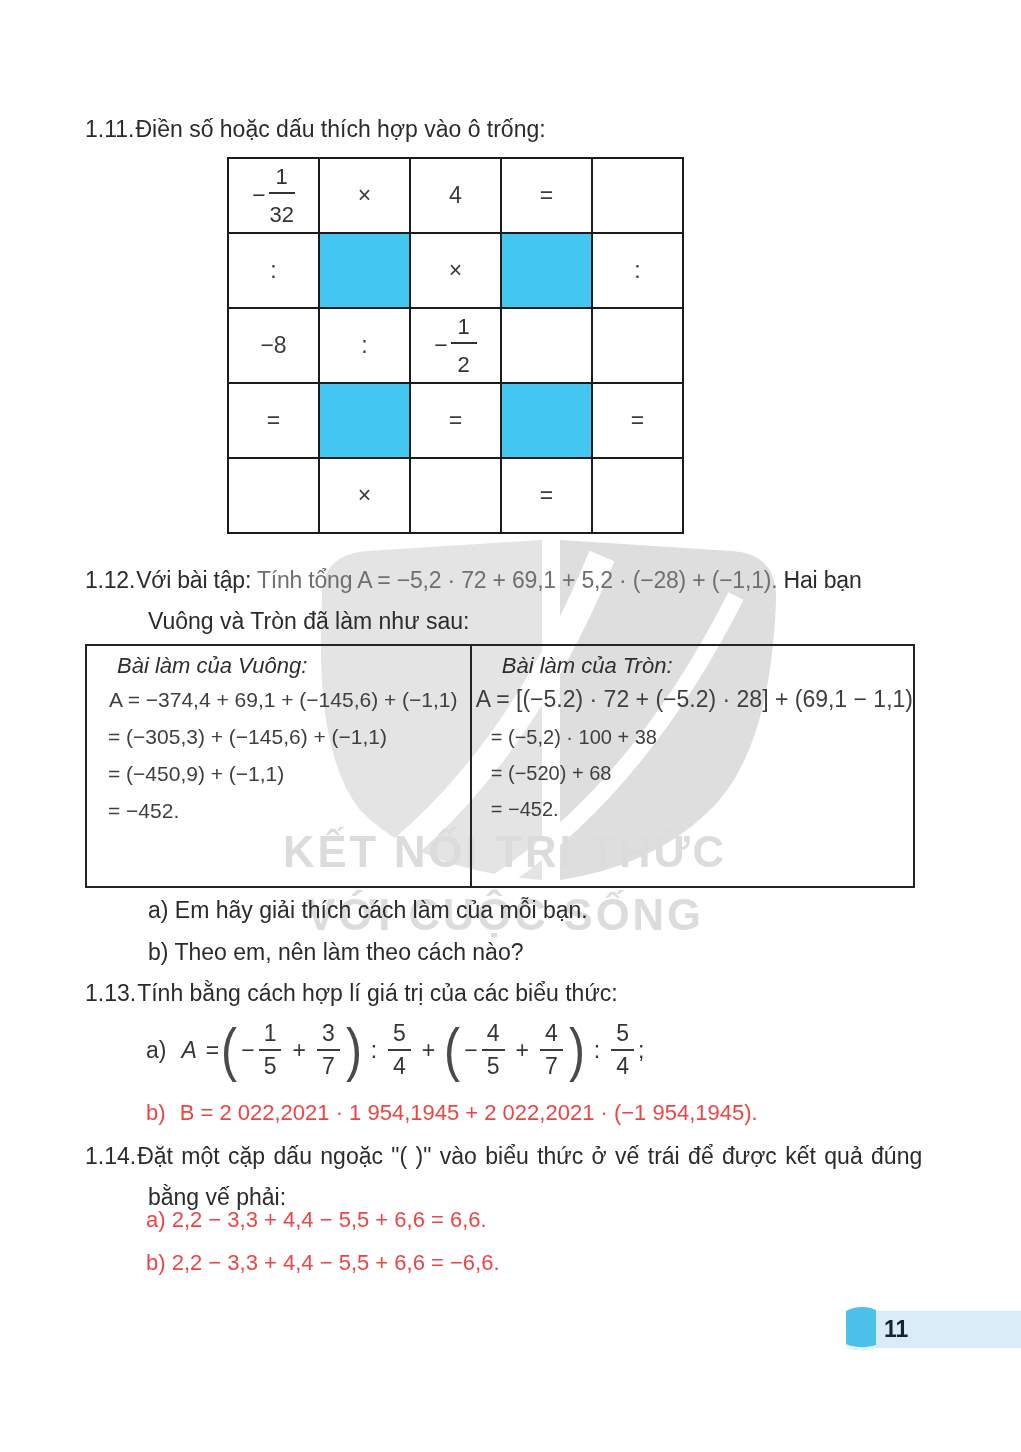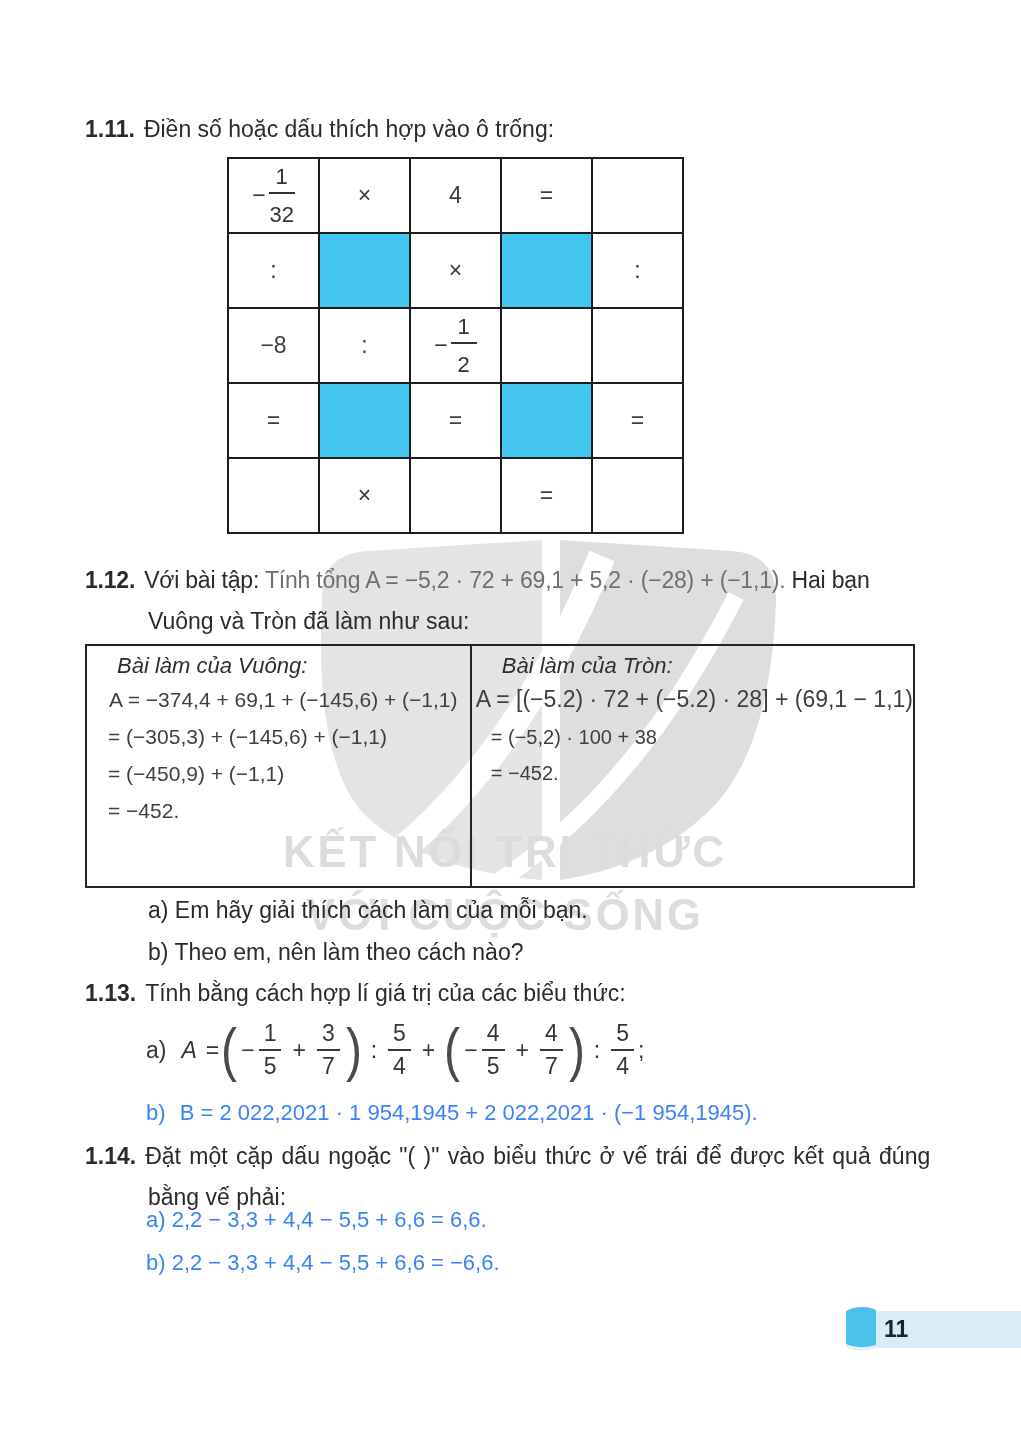--- a/index.html
+++ b/index.html
@@ -11,21 +11,21 @@
   
   #wm{position:absolute;z-index:0;left:0;top:0;width:100%;height:100%;}
   #wm-leaf{position:absolute;left:300px;top:538px;width:495px;height:345px;}
   #wm-text{
     position:absolute;left:265px;top:820px;width:480px;text-align:center;
     font-weight:bold;color:#dcdcdc;font-size:45px;letter-spacing:3px;line-height:63px;
     transform:scaleX(.97);white-space:nowrap;
   }
   
   .heading{font-size:23px;white-space:nowrap;color:#2b2b2b;}
-  .hlabel{font-weight:bold;margin-right:9px;}
+  .hlabel{font-weight:normal;margin-right:1px;}
   .gray-formula{color:#6f6f6f;}
   
   table.grid{position:absolute;left:227px;top:157px;border-collapse:collapse;z-index:1;}
   table.grid td{
     border:2px solid #1c1c1c;width:89px;height:73px;padding:0;
     text-align:center;vertical-align:middle;font-size:23px;color:#3d3d3d;
   }
   td.blue{background:#43c6f0;}
   .fwrap{display:inline-flex;align-items:center;gap:3px;color:#333;}
   .fstack{display:inline-block;vertical-align:middle;}
@@ -45,21 +45,21 @@
   .col-right .mline.l1{margin:7px 0 0 4px;font-size:23px;}
   .col-right .mline.ln{margin:13px 0 0 19px;font-size:20px;}
   
   .expr-a{height:76px;display:flex;align-items:center;color:#363636;font-size:23px;}
   .bigparen{font-size:60px;font-weight:100;line-height:.9;transform:scaleX(.8);color:#4a4a4a;}
   .bfrac{display:inline-block;text-align:center;margin:0 4px;font-size:23px;}
   .bfrac .n{display:block;padding:0 5px 4px;border-bottom:2px solid #3a3a3a;line-height:1;}
   .bfrac .d{display:block;padding-top:4px;line-height:1;}
   .op{margin:0 7px;}
   .mvar{font-style:italic;margin:0 9px 0 15px;}
-  .eqline{font-size:22px;color:#3b82f6;white-space:nowrap;}
+  .eqline{font-size:22px;color:#ef4444;white-space:nowrap;}
   
   .page-bar{position:absolute;left:864px;top:1311px;width:157px;height:37px;background:#d9ecf8;z-index:1;}
   .page-book{position:absolute;left:843px;top:1304px;z-index:2;}
   .page-num{position:absolute;left:884px;top:1316px;font-size:23px;font-weight:bold;color:#16242f;z-index:3;}
 </style>
 </head>
 <body>
 
 <div id="wm">
   <div id="wm-leaf">
@@ -148,20 +148,21 @@
     <div class="colheader">Bài làm của Vuông:</div>
     <div class="mline l1">A = −374,4 + 69,1 + (−145,6) + (−1,1)</div>
     <div class="mline ln">= (−305,3) + (−145,6) + (−1,1)</div>
     <div class="mline ln">= (−450,9) + (−1,1)</div>
     <div class="mline ln">= −452.</div>
   </div>
   <div class="col-right">
     <div class="colheader">Bài làm của Tròn:</div>
     <div class="mline l1">A = [(−5.2) · 72 + (−5.2) · 28] + (69,1 − 1,1)</div>
     <div class="mline ln">= (−5,2) · 100 + 38</div>
+    <div class="mline ln">= (−520) + 68</div>
     <div class="mline ln">= −452.</div>
   </div>
 </div>
 
 <div class="abs heading" style="left:148px;top:897px;">a) Em hãy giải thích cách làm của mỗi bạn.</div>
 <div class="abs heading" style="left:148px;top:939px;">b) Theo em, nên làm theo cách nào?</div>
 
 <div class="abs heading" style="left:85px;top:980px;">
   <span class="hlabel">1.13.</span><span>Tính bằng cách hợp lí giá trị của các biểu thức:</span>
 </div>

